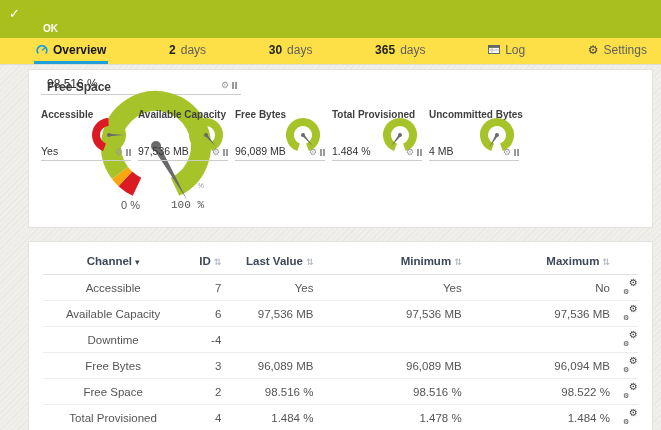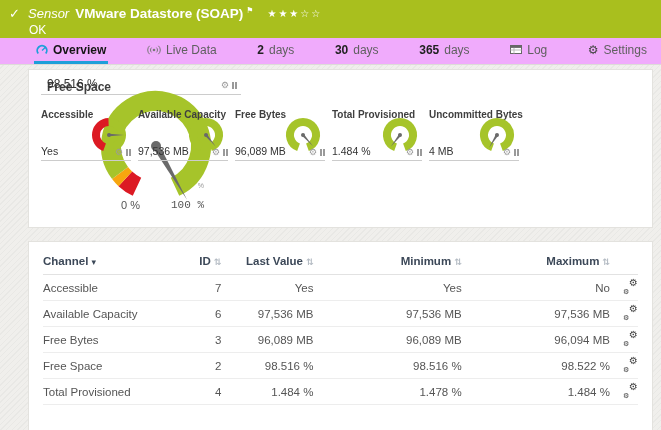--- a/index.html
+++ b/index.html
@@ -13,24 +13,24 @@
   .icon-font { font-family:"DejaVu Sans", sans-serif; }
 
   
   .header { position:absolute; top:0; left:0; right:0; height:38px; background:#a9bf1e; color:#fff; }
   .check-icon { position:absolute; left:9px; top:6px; font-size:13px; font-weight:bold; }
   .header-line1 { position:absolute; left:28px; top:4px; white-space:nowrap; }
   .sensor-type { font-style:italic; font-size:13px; margin-right:6px; }
   .sensor-title { font-weight:bold; font-size:13.5px; }
   .flag-icon { font-size:8px; position:relative; top:-5px; margin-left:3px; }
   .rating-stars { font-size:10px; letter-spacing:2px; margin-left:14px; position:relative; top:-1px; }
-  .status-ok { position:absolute; left:29px; top:23px; font-size:12px; font-weight:normal; }
-
-  
-  .tabbar { position:absolute; top:38px; left:0; right:0; height:27px; background:#f0abfc;
+  .status-ok { position:absolute; left:43px; top:23px; font-size:10px; font-weight:bold; }
+
+  
+  .tabbar { position:absolute; top:38px; left:0; right:0; height:27px; background:#fde047;
             border-bottom:1px solid #dddcd8; display:flex; justify-content:space-between;
             padding:0 12px 0 34px; }
   .tab { display:flex; align-items:center; gap:5px; font-size:12px; color:#5f5f5f;
          border-bottom:3px solid transparent; padding:0 2px; cursor:default; white-space:nowrap; }
   .tab.active { color:#151515; font-weight:bold; border-bottom-color:#1e9fd9; }
   .tab .num { font-weight:bold; color:#222; }
   .tab-gear { font-size:12px; color:#444; }
 
   
   .panel { position:absolute; left:28px; right:8px; background:#fff; border:1px solid #e3e2de;flex-direction:column; }
@@ -58,54 +58,43 @@
   .tile-icons { display:flex; align-items:center; gap:3px; }
   .gear-sm { font-size:9px; color:#9a9a9a; line-height:1; cursor:pointer; }
   .pause-sm { width:5px; height:7px; border-left:2px solid #9a9a9a; border-right:2px solid #9a9a9a; cursor:pointer; }
 
   
   table { width:100%; border-collapse:collapse; table-layout:fixed; font-size:11.5px; color:#555; }
   col.c-channel{width:140px;} col.c-id{width:38px;} col.c-last{width:92px;}
   col.c-min{width:148px;} col.c-max{width:148px;} col.c-gear{width:28px;}
   th { text-align:right; font-weight:bold; color:#3c4858; padding:7px 0; font-size:11.5px;
        border-bottom:1px solid #e2e2e2; white-space:nowrap; cursor:pointer; }
-  th.left, td.left { text-align:left; }
+  th.left, td.left { text-align:center; }
   td { text-align:right; padding:5px 0; border-bottom:1px solid #ededed; white-space:nowrap; }
   .sort-icon  { color:#b5bcc4; font-size:9px; margin-left:3px; }
   .caret-icon { color:#3c4858; font-size:9px; margin-left:3px; }
   .row-gear { position:relative; display:inline-block; width:15px; height:13px; cursor:pointer; }
   .row-gear .g1 { position:absolute; right:0; top:-3px; font-size:10px; color:#444; }
   .row-gear .g2 { position:absolute; left:0; bottom:-3px; font-size:7px; color:#444; }
 </style>
 </head>
 <body>
 
 <div class="header">
   <span class="check-icon icon-font">✓</span>
-  <div class="header-line1">
-    <span class="sensor-type">Sensor</span><span class="sensor-title">VMware Datastore (SOAP)</span><span class="flag-icon icon-font">⚑</span><span class="rating-stars icon-font">★★★☆☆</span>
-  </div>
   <div class="status-ok">OK</div>
 </div>
 
 <div class="tabbar">
   <div class="tab active">
     <svg width="12" height="12" viewBox="0 0 12 12">
       <path d="M2.2 9.5 A4.8 4.8 0 1 1 9.8 9.5" fill="none" stroke="#1e9fd9" stroke-width="1.8"></path>
       <line x1="6" y1="6.5" x2="9.2" y2="3.6" stroke="#1e9fd9" stroke-width="1.3"></line>
     </svg>
     <span>Overview</span>
-  </div>
-  <div class="tab">
-    <svg width="14" height="10" viewBox="0 0 14 10">
-      <circle cx="7" cy="5" r="1.3" fill="#777"></circle>
-      <path d="M4.6 2.6 A3.2 3.2 0 0 0 4.6 7.4 M9.4 2.6 A3.2 3.2 0 0 1 9.4 7.4" fill="none" stroke="#777" stroke-width="1"></path>
-      <path d="M2.6 0.8 A5.6 5.6 0 0 0 2.6 9.2 M11.4 0.8 A5.6 5.6 0 0 1 11.4 9.2" fill="none" stroke="#777" stroke-width="1"></path>
-    </svg>
-    <span>Live Data</span>
   </div>
   <div class="tab">
     <span class="num">2</span>
     <span>days</span>
   </div>
   <div class="tab">
     <span class="num">30</span>
     <span>days</span>
   </div>
   <div class="tab">
@@ -255,20 +244,28 @@
         </tr>
         <tr>
           <td class="left">Available Capacity</td>
           <td>6</td>
           <td>97,536 MB</td>
           <td>97,536 MB</td>
           <td>97,536 MB</td>
           <td><span class="row-gear icon-font"><span class="g1">⚙</span><span class="g2">⚙</span></span></td>
         </tr>
         <tr>
+          <td class="left">Downtime</td>
+          <td>-4</td>
+          <td></td>
+          <td></td>
+          <td></td>
+          <td><span class="row-gear icon-font"><span class="g1">⚙</span><span class="g2">⚙</span></span></td>
+        </tr>
+        <tr>
           <td class="left">Free Bytes</td>
           <td>3</td>
           <td>96,089 MB</td>
           <td>96,089 MB</td>
           <td>96,094 MB</td>
           <td><span class="row-gear icon-font"><span class="g1">⚙</span><span class="g2">⚙</span></span></td>
         </tr>
         <tr>
           <td class="left">Free Space</td>
           <td>2</td>

